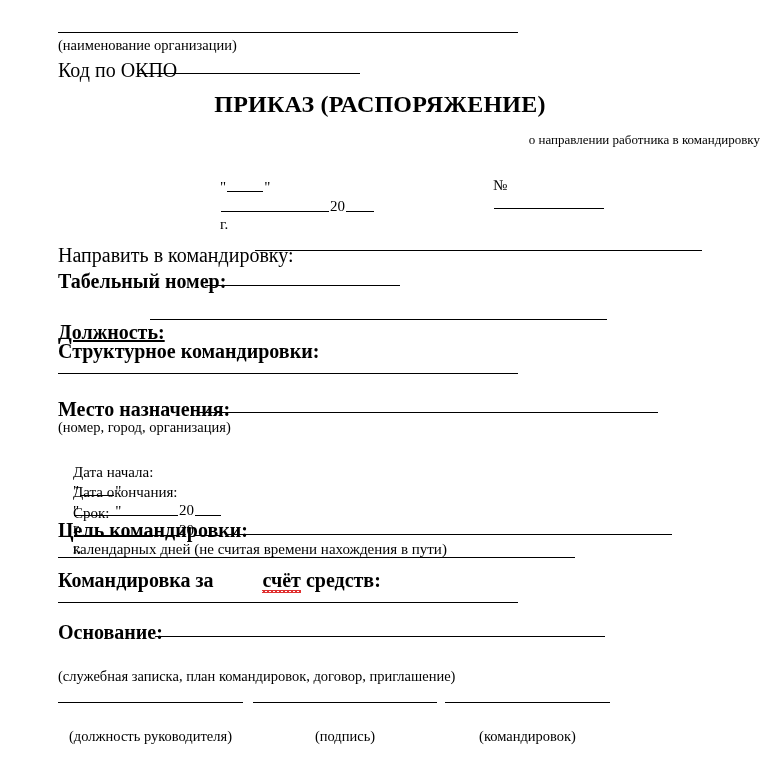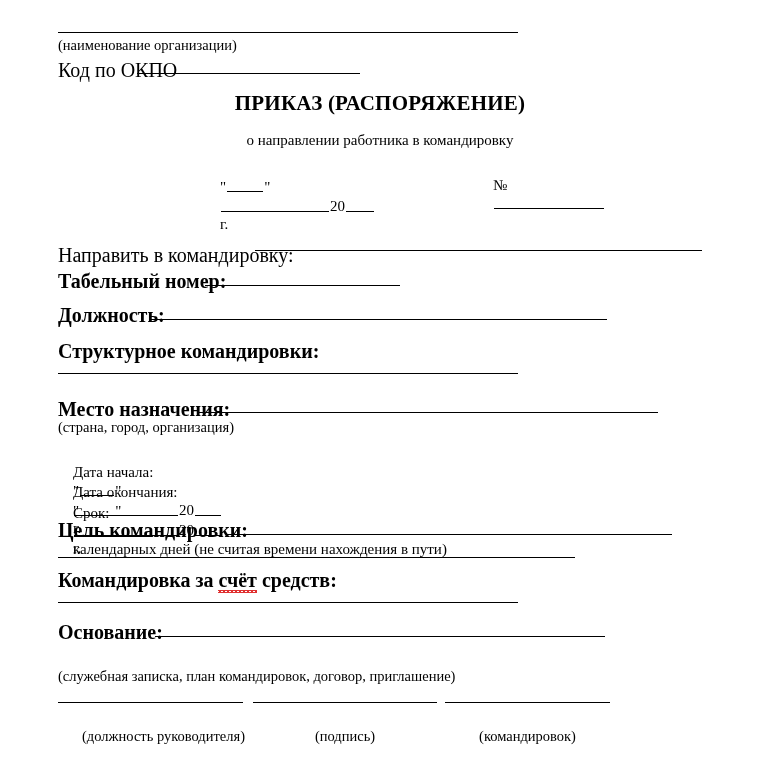--- a/index.html
+++ b/index.html
@@ -40,29 +40,29 @@
   }
   .rule.thin { border-top-width: 1.4px; }
 
   
   .title {
     position: absolute;
     left: 0;
     width: 760px;
     text-align: center;
     font-weight: bold;
-    font-size: 21px;
+    font-size: 24px;
     letter-spacing: 0.2px;
   }
   .subtitle {
     position: absolute;
     left: 0;
     width: 760px;
-    text-align: center;
-    font-size: 15px;
+    text-align: right;
+    font-size: 13px;
   }
 
   
   .dateline {
     position: absolute;
     font-size: 15px;
     white-space: pre;
   }
 
   
@@ -71,20 +71,21 @@
     border-bottom: 1.5px solid #000;
     vertical-align: baseline;
     height: 0.95em;
     margin: 0 1px;
   }
 
   
   .spell {
     position: relative;
     display: inline-block;
+    margin-left: 44px;
   }
   .spell::after {
     content: "";
     position: absolute;
     left: 0;
     right: 0;
     bottom: -3px;
     height: 3px;
     background-image:
       linear-gradient(45deg, transparent 40%, #e03131 40%, #e03131 60%, transparent 60%),
@@ -129,29 +130,29 @@
     <span class="blank" style="width:110px;"></span>
   </div>
 
   <div class="row" style="left:58px; top:205px;margin-top:40px;">Направить в командировку:</div>
 
   <div class="rule" style="left:255px; top:250px; width:447px;"></div>
 
   <div class="row bold" style="left:58px; top:271px;">Табельный номер:</div>
   <div class="rule" style="left:205px; top:285px; width:195px;"></div>
 
-  <div class="row bold" style="left:58px; top:305px;">Должность:</div>
+  <div class="row bold" style="left:58px; top:322px;text-decoration:underline;">Должность:</div>
   <div class="rule" style="left:150px; top:319px; width:457px;"></div>
 
   <div class="row bold" style="left:58px; top:341px;">Структурное командировки:</div>
   <div class="rule" style="left:58px; top:373px; width:460px;"></div>
 
   <div class="row bold" style="left:58px; top:399px;">Место назначения:</div>
   <div class="rule" style="left:197px; top:412px; width:461px;"></div>
-  <div class="row small" style="left:58px; top:420px;">(страна, город, организация)</div>
+  <div class="row small" style="left:58px; top:420px;">(номер, город, организация)</div>
 
   <div class="dateline" style="left:58px; top:447px;">
     <span>Дата начала:</span>
     <span>"</span><span class="blank" style="width:34px;"></span><span>"</span>
     <span class="blank" style="width:104px;"></span><span>20</span><span class="blank" style="width:26px;"></span>
     <span>г.</span>
   </div>
 
   <div class="dateline" style="left:58px; top:467px;">
     <span>Дата окончания:</span>
@@ -176,17 +177,17 @@
   <div class="rule" style="left:58px; top:602px; width:460px;"></div>
 
   <div class="row bold" style="left:58px; top:622px;">Основание:</div>
   <div class="rule" style="left:155px; top:636px; width:450px;"></div>
   <div class="row small" style="left:58px; top:669px;">(служебная записка, план командировок, договор, приглашение)</div>
 
   <div class="rule thin" style="left:58px; top:702px; width:185px;"></div>
   <div class="rule thin" style="left:253px; top:702px; width:184px;"></div>
   <div class="rule thin" style="left:445px; top:702px; width:165px;"></div>
 
-  <div class="sigcap" style="left:71px; top:728px; width:185px;">(должность руководителя)</div>
+  <div class="sigcap" style="left:58px; top:728px; width:185px;">(должность руководителя)</div>
   <div class="sigcap" style="left:253px; top:728px; width:184px;">(подпись)</div>
   <div class="sigcap" style="left:445px; top:728px; width:165px;">(командировок)</div>
 
 </div>
 
 </body></html>

